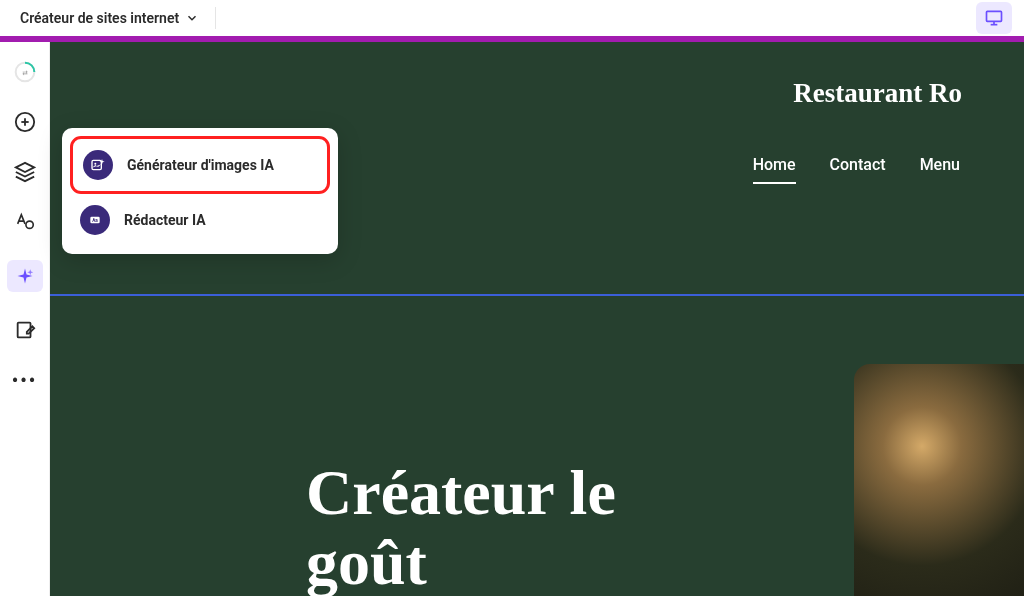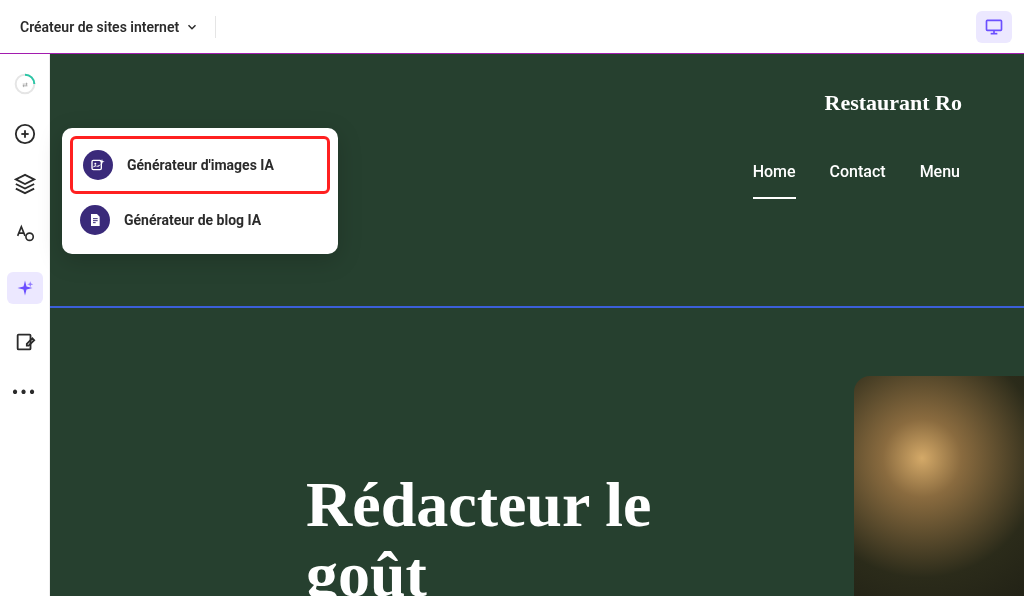--- a/index.html
+++ b/index.html
@@ -1,44 +1,44 @@
 <!DOCTYPE html>
 <html><head>
   <meta charset="utf-8">
   <style>
     * { margin: 0; padding: 0; box-sizing: border-box; }
     body { font-family: -apple-system, BlinkMacSystemFont, "Segoe UI", Roboto, sans-serif; width: 1024px; height: 596px; overflow: hidden; background: #fff; }
     
-    .top-bar { height: 54px; display: flex; align-items: center; padding: 0 12px; border-bottom: 1px solid #a21caf; justify-content: space-between; }
+    .top-bar { height: 42px; display: flex; align-items: center; padding: 0 12px; border-bottom: 6px solid #a21caf; justify-content: space-between; }
     .top-left { display: flex; align-items: center; gap: 8px; }
     .breadcrumb { font-size: 14px; font-weight: 600; color: #2b2b2b; display: flex; align-items: center; gap: 6px; padding: 4px 8px; cursor: pointer; }
     .chevron-down { width: 14px; height: 14px; }
     .top-divider { width: 1px; height: 22px; background: #e5e5e5; }
     .desktop-btn { width: 36px; height: 32px; background: #ece8ff; border-radius: 6px; display: flex; align-items: center; justify-content: center; cursor: pointer; }
     
     .main-wrap { display: flex; height: calc(596px - 42px); }
     
     .sidebar { width: 50px; border-right: 1px solid #eee; display: flex; flex-direction: column; align-items: center; padding-top: 18px; gap: 26px; position: relative; }
     .sb-icon { width: 24px; height: 24px; display: flex; align-items: center; justify-content: center; cursor: pointer; color: #2b2b2b; }
     .sb-icon.active-ai { width: 36px; height: 32px; background: #ece8ff; border-radius: 6px; color: #6b4fff; }
     .progress-ring { width: 26px; height: 26px; }
     .more-dots { font-size: 18px; font-weight: 700; letter-spacing: 2px; }
     
     .canvas-area { flex: 1; position: relative; background: #26402f; overflow: hidden; }
     .site-header { position: absolute; top: 0; left: 0; right: 0; padding: 36px 62px 0 0; text-align: right; }
-    .site-title { color: #fff; font-size: 22px; font-weight: 700; font-family: Georgia, serif; }
+    .site-title { color: #fff; font-size: 27px; font-weight: 700; font-family: Georgia, serif; }
     .nav-links { display: flex; gap: 34px; justify-content: flex-end; margin-top: 46px; padding-right: 2px; }
-    .nav-link { color: #fff; font-size: 16px; font-weight: 500; cursor: pointer; padding-bottom: 16px; }
+    .nav-link { color: #fff; font-size: 16px; font-weight: 500; cursor: pointer; padding-bottom: 8px; }
     .nav-link.active { border-bottom: 2px solid #fff; }
     .blue-divider { position: absolute; top: 252px; left: 0; right: 0; height: 2px; background: #3b5fd9; }
     .hero-text { position: absolute; top: 416px; left: 256px; color: #fff; font-size: 64px; font-weight: 700; font-family: Georgia, serif; line-height: 1.1; }
     .food-img { position: absolute; right: 0; top: 322px; width: 170px; height: 274px; background: radial-gradient(circle at 40% 30%, #d4a968 0%, #8a6b3f 18%, #2b2b1a 55%, #1a1a12 100%); border-top-left-radius: 16px; }
     
     .flyout-menu { position: absolute; left: 62px; top: 128px; width: 276px; background: #fff; border-radius: 10px; box-shadow: 0 6px 24px rgba(0,0,0,0.18); padding: 8px; z-index: 100; }
-    .menu-item { display: flex; align-items: center; gap: 14px; padding: 11px 10px; border-radius: 6px; cursor: pointer; }
+    .menu-item { display: flex; align-items: center; gap: 14px; padding: 11px 10px; border-radius: 11px; cursor: pointer; }
     .menu-item.highlighted { border: 3px solid #ff2020; }
     .mi-icon { width: 30px; height: 30px; border-radius: 50%; background: #3a2a7a; display: flex; align-items: center; justify-content: center; flex-shrink: 0; color: #fff; }
     .mi-label { font-size: 14px; font-weight: 700; color: #2b2b2b; }
   </style>
 </head>
 <body>
 
 <div class="top-bar">
   <div class="top-left">
     <div class="breadcrumb">
@@ -108,21 +108,21 @@
     <div class="site-header">
       <div class="site-title">Restaurant Ro</div>
       <div class="nav-links">
         <div class="nav-link active">Home</div>
         <div class="nav-link">Contact</div>
         <div class="nav-link">Menu</div>
       </div>
     </div>
     <div class="blue-divider"></div>
     <div class="hero-text">
-      <span>Rédacteur le</span><br>
+      <span>Créateur le</span><br>
       <span>goût</span>
     </div>
     <div class="food-img"></div>
   </div>
 </div>
 
 <div class="flyout-menu">
   <div class="menu-item highlighted">
     <div class="mi-icon">
       <svg width="16" height="16" viewBox="0 0 24 24" fill="#fff">
@@ -130,21 +130,19 @@
           <circle cx="8" cy="10" r="1.5"></circle>
           <path d="M3 16 L8 12 L12 15 L17 11"></path>
           <path d="M18 3 L19 6 L22 7 L19 8 L18 11 L17 8 L14 7 L17 6 Z"></path>
         </svg>
     </div>
     <span class="mi-label">Générateur d'images IA</span>
   </div>
   <div class="menu-item">
     <div class="mi-icon">
       <svg width="16" height="16" viewBox="0 0 24 24" fill="#fff">
-          <path d="M6 3 L15 3 L19 7 L19 21 L6 21 Z"></path>
-          <line x1="9" y1="10" x2="16" y2="10" stroke="#3a2a7a" stroke-width="1.5"></line>
-          <line x1="9" y1="13" x2="16" y2="13" stroke="#3a2a7a" stroke-width="1.5"></line>
-          <line x1="9" y1="16" x2="13" y2="16" stroke="#3a2a7a" stroke-width="1.5"></line>
+          <rect x="5" y="7" width="14" height="10" rx="2"></rect>
+          <text x="12" y="15" text-anchor="middle" font-size="7" fill="#3a2a7a" font-weight="700">Aa</text>
         </svg>
     </div>
-    <span class="mi-label">Générateur de blog IA</span>
+    <span class="mi-label">Rédacteur IA</span>
   </div>
 </div>
 
 </body></html>

